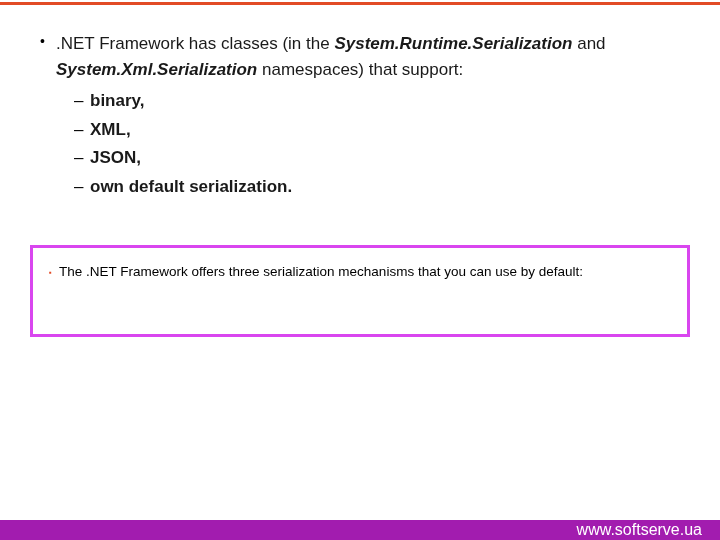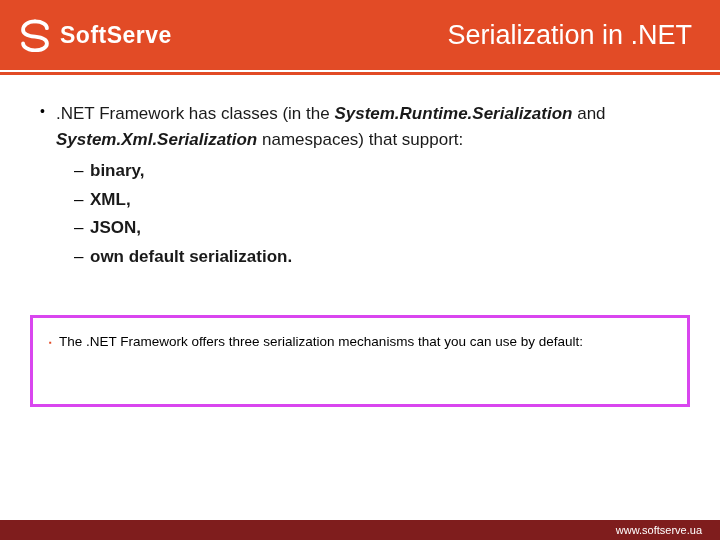--- a/index.html
+++ b/index.html
@@ -16,37 +16,27 @@
   .b1 { position: relative; padding-left: 26px; margin-bottom: 6px; }
   .b1::before { content: "•"; position: absolute; left: 10px; top: 0; font-size: 14px; color: #000; }
   .b2 { position: relative; padding-left: 60px; font-weight: 700; margin-bottom: 3px; }
   .b2::before { content: "–"; position: absolute; left: 44px; top: 0; color: #000; font-weight: 400; }
   .em { font-style: italic; font-weight: 700; }
   .callout { border: 3px solid #d946ef; margin-top: 46px; padding: 12px 16px 50px 16px; font-size: 13.5px; line-height: 1.8; }
   .c1 { position: relative; padding-left: 10px; }
   .c1::before { content: "▪"; color: #e24b26; font-size: 8px; position: absolute; left: 0; top: 6px; }
   .c2 { position: relative; padding-left: 28px; font-style: italic; font-weight: 700; }
   .c2::before { content: "▪"; color: #e24b26; font-size: 8px; position: absolute; left: 18px; top: 6px; }
-  .footer { height: 20px; background: #7f1d1d; width: 100%; display: flex; align-items: center; justify-content: flex-end; padding-right: 18px; color: #fff; font-size: 11px; }
+  .footer { height: 20px; background: #a21caf; width: 100%; display: flex; align-items: center; justify-content: flex-end; padding-right: 18px; color: #fff; font-size: 16px; }
 </style>
 </head>
 <body>
 
 <div class="slide">
 
-  <div class="header">
-    <div class="logo">
-      <svg class="logo-mark" viewBox="0 0 40 40">
-        <path d="M20 4 C11 4 6 9 6 14 C6 19 11 21 20 22 C29 23 34 25 34 30 C34 35 28 38 20 38 C12 38 6 34 6 30" stroke="#fff" stroke-width="4.5" fill="none" stroke-linecap="round"></path>
-        <path d="M20 4 C29 4 34 8 34 12" stroke="#fff" stroke-width="4.5" fill="none" stroke-linecap="round"></path>
-      </svg>
-      <span class="logo-text">SoftServe</span>
-    </div>
-    <div class="title">Serialization in .NET</div>
-  </div>
   <div class="hr"></div>
 
   <div class="body">
 
     <div class="top-list">
       <div class="b1">
         <span>.NET Framework has classes (in the </span><span class="em">System.Runtime.Serialization</span><span> and </span><span class="em">System.Xml.Serialization</span><span> namespaces) that support:</span>
       </div>
       <div class="b2">binary,</div>
       <div class="b2">XML,</div>

